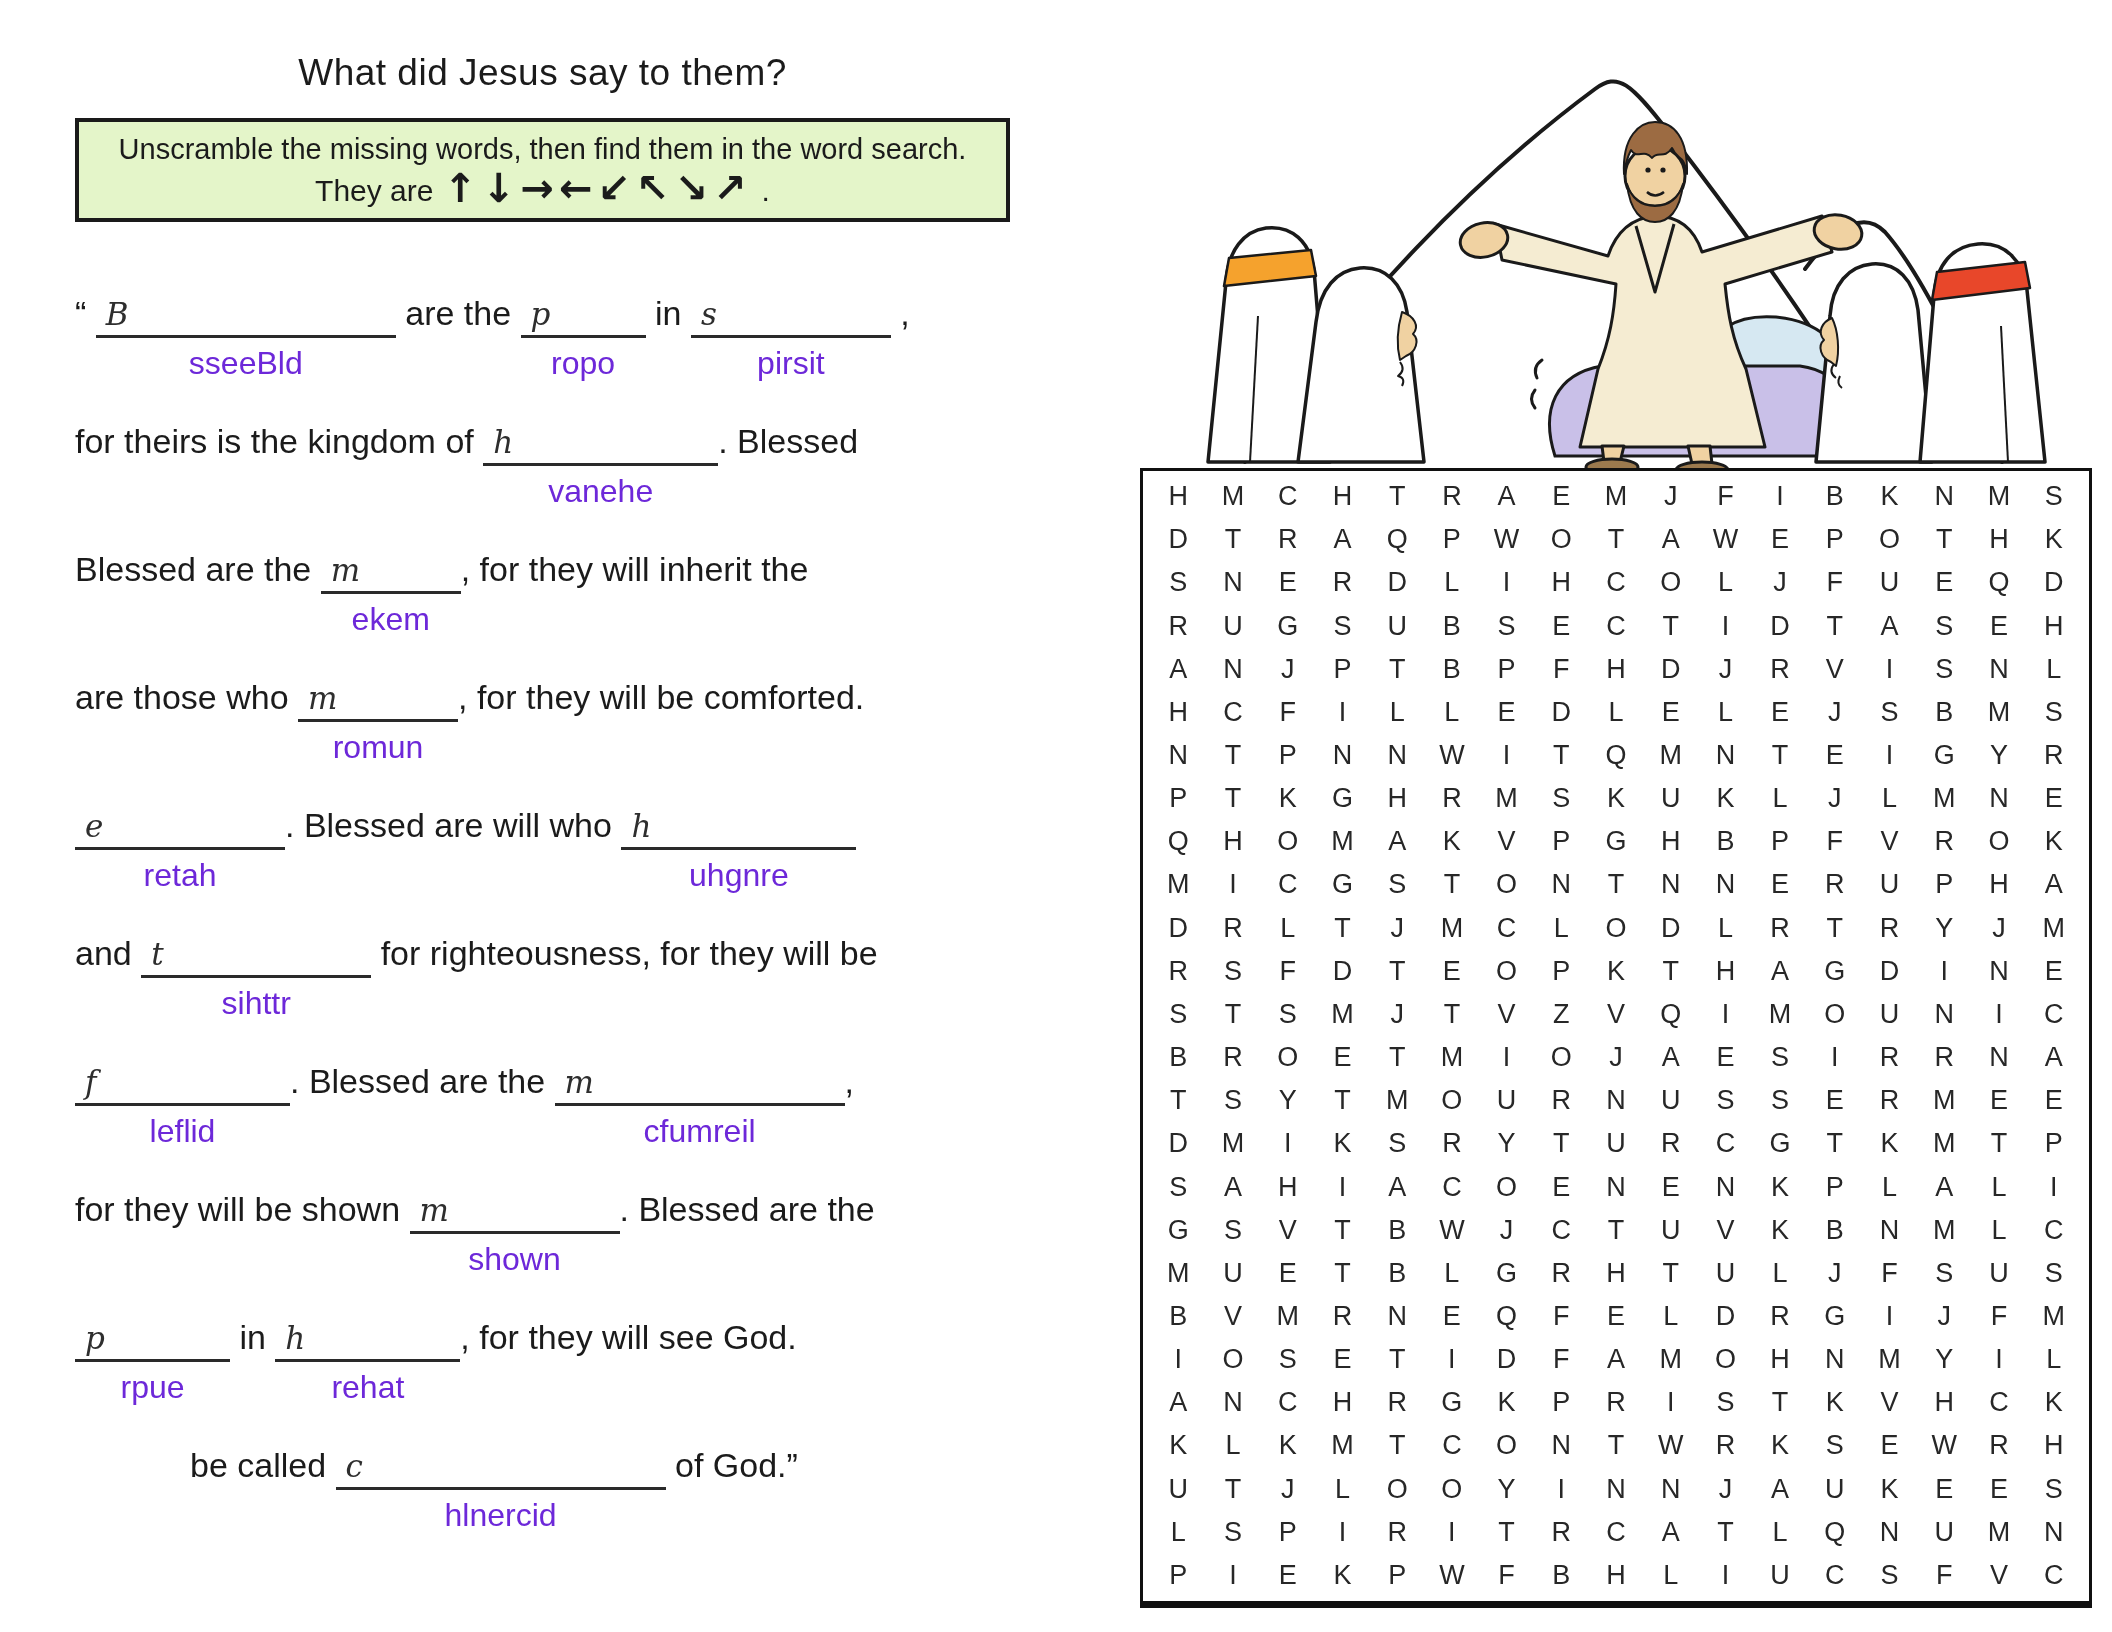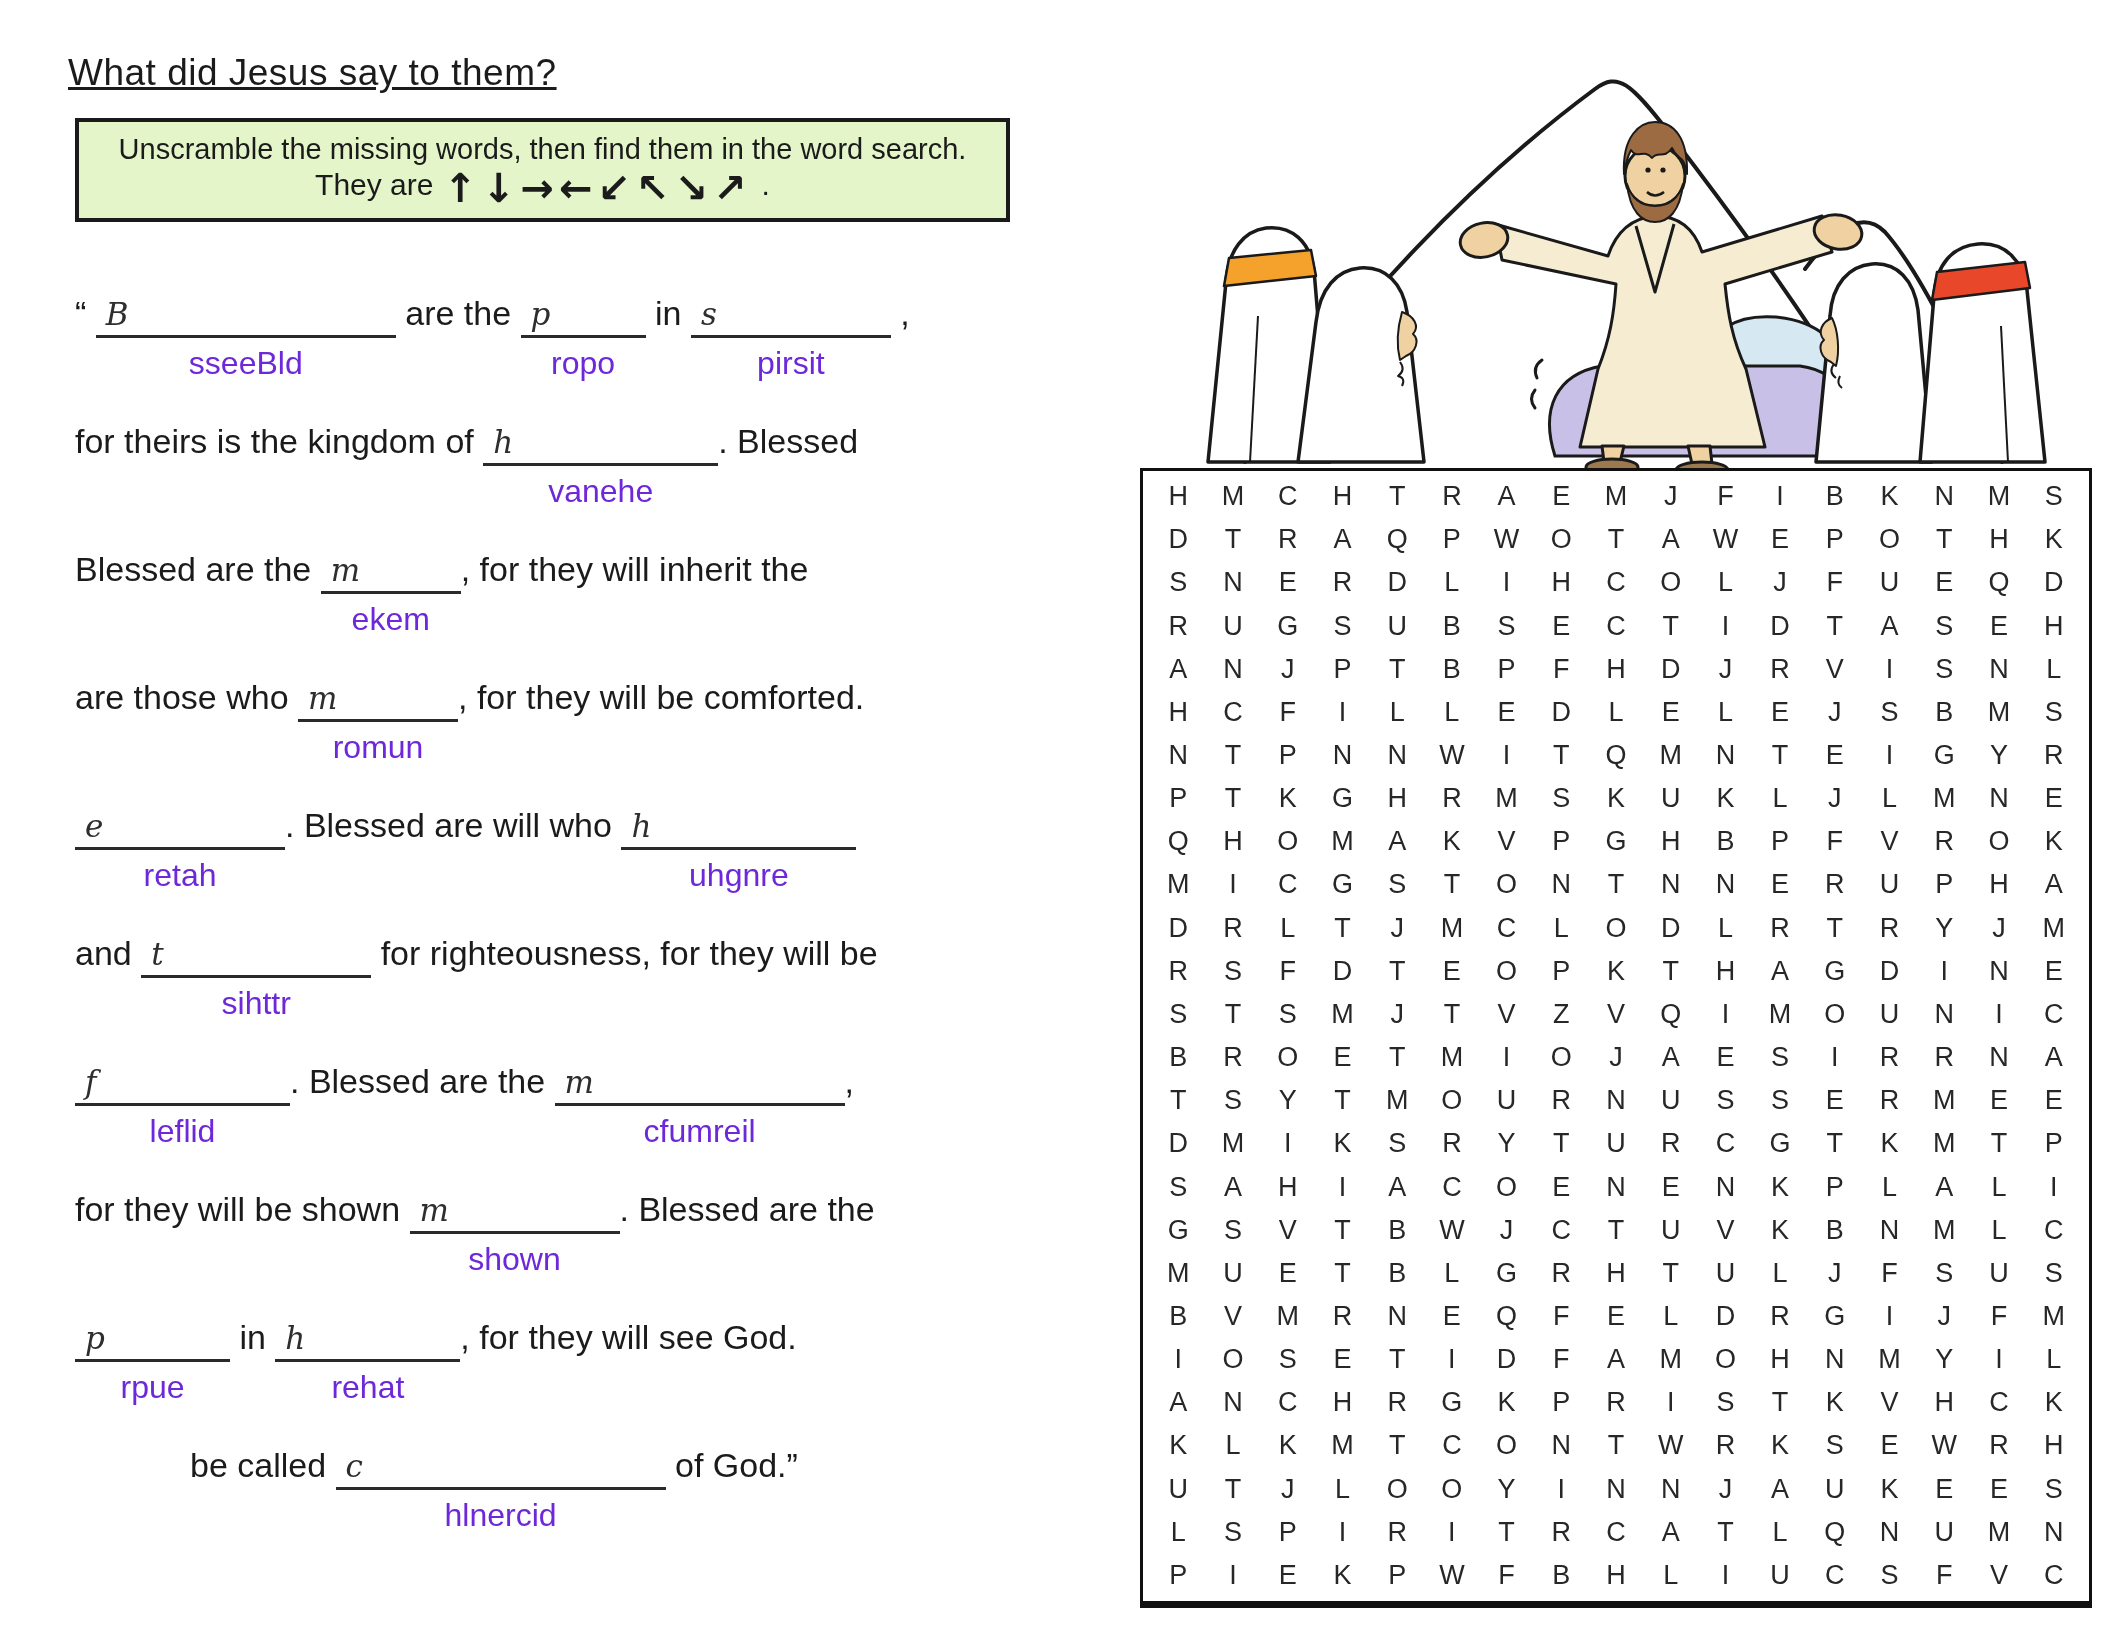--- a/index.html
+++ b/index.html
@@ -1,30 +1,30 @@
 <!DOCTYPE html>
 <html><head>
 <meta charset="utf-8">
 <style>
   html,body { margin:0; padding:0; background:#fff; }
   .page {
     position:relative; width:2112px; height:1632px; background:#ffffff;
     font-family:"Liberation Sans", sans-serif; color:#1b1b1b; overflow:hidden;
   }
   .title {
-    position:absolute; left:68px; top:52px; width:935px;
-    text-align:left; font-size:37px; letter-spacing:0.5px;text-decoration:underline;
+    position:absolute; left:75px; top:52px; width:935px;
+    text-align:center; font-size:37px; letter-spacing:0.5px;
   }
   .instruction-box {
     position:absolute; left:75px; top:118px; width:935px; height:104px;
     border:4px solid #1a1a1a; box-sizing:border-box; background:#e4f5c9;
     display:flex; flex-direction:column; align-items:center; justify-content:center;
   }
   .ib-line1 { font-size:29px; }
-  .ib-line2 { font-size:30px; display:flex; align-items:flex-start; gap:10px; margin-top:2px; }
+  .ib-line2 { font-size:30px; display:flex; align-items:flex-end; gap:10px; margin-top:2px; }
   .ib-arrows { font-family:"DejaVu Sans", sans-serif; font-size:40px; font-weight:bold; letter-spacing:5px; line-height:1; }
   .fill-lines { position:absolute; left:75px; top:292px; width:945px; }
   .fill-line { font-size:34px; line-height:42px; margin-bottom:82px; white-space:nowrap; }
   .seg-text { white-space:pre; }
   .blank {
     display:inline-block; position:relative; border-bottom:3px solid #2a2a2a;
     vertical-align:baseline;
   }
   .blank-letter {
     font-family:"DejaVu Serif", serif; font-style:italic; font-size:31px;

